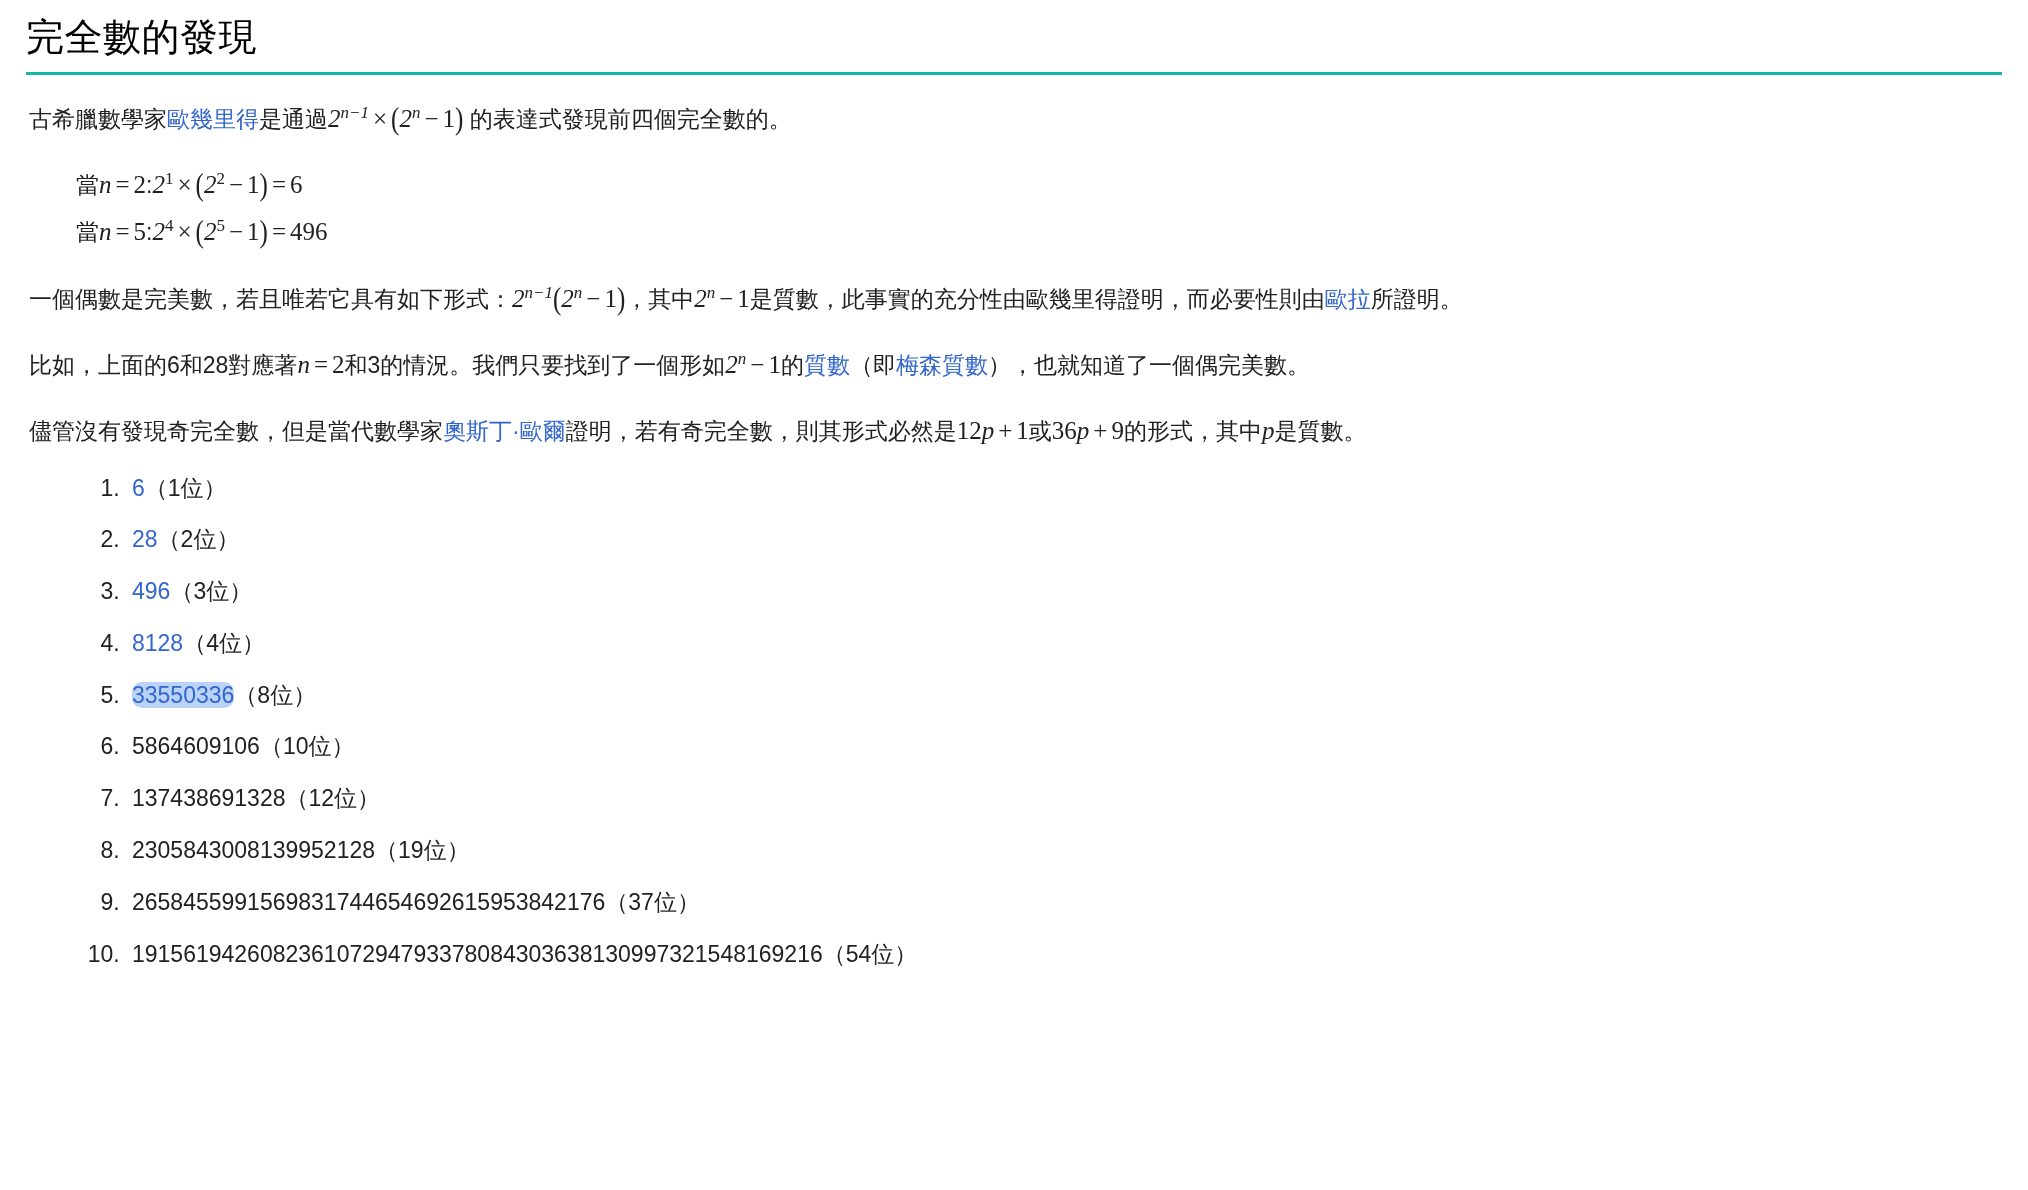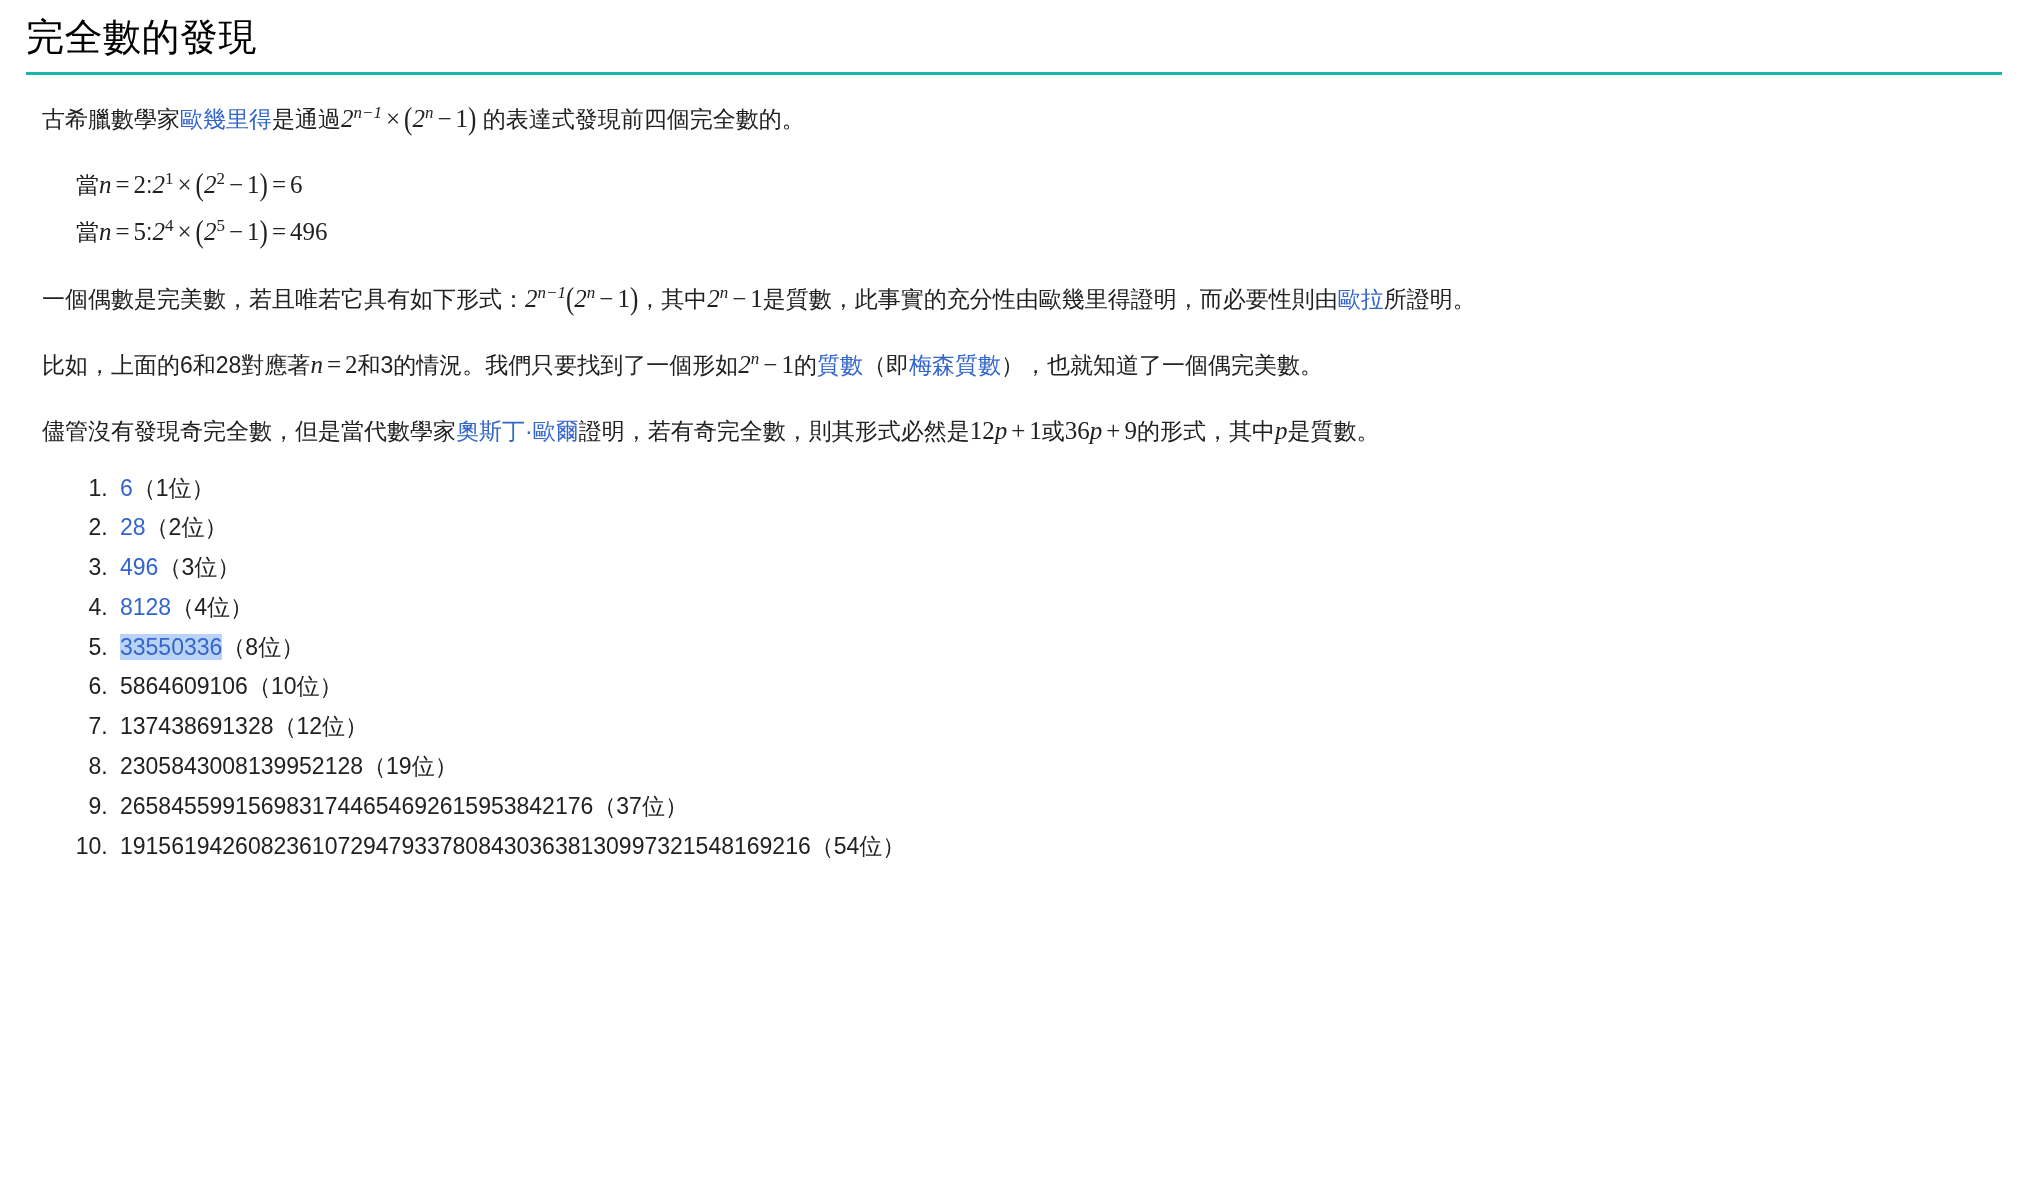--- a/index.html
+++ b/index.html
@@ -25,21 +25,21 @@
     line-height: 1.25;
     margin: 0 0 0 0;
     padding: 0 0 10px 0;
     border-bottom: 3px solid #14b8a6;
     color: #000000;
     letter-spacing: 0.5px;
   }
   p.para {
     font-size: 23px;
     line-height: 1.75;
-    margin: 22px 0 0 16px;
+    margin: 22px 0 0 3px;
     color: #202122;
   }
   a.link {
     color: #3366cc;
     text-decoration: none;
     cursor: pointer;
   }
 
   
   .math {
@@ -77,29 +77,30 @@
 
   
   ol.perfect-list {
     margin: 16px 0 0 0;
     padding-left: 88px;
     font-size: 23px;
     line-height: 1.73;
   }
   ol.perfect-list li {
     padding-left: 6px;
-    margin: 0;
+    margin: 12px;
   }
   ol.perfect-list li::marker {
     color: #202122;
   }
   .digits-note { color: #202122; }
   .highlight {
     background: #b9d2f5;
     color: #3366cc;
+    border-radius: 10px;
   }
   .oeis-icon {
     display: inline-block;
     width: 19px;
     height: 19px;
     vertical-align: -3px;
     margin-right: 1px;
     opacity: 0.75;
   }
 </style>

